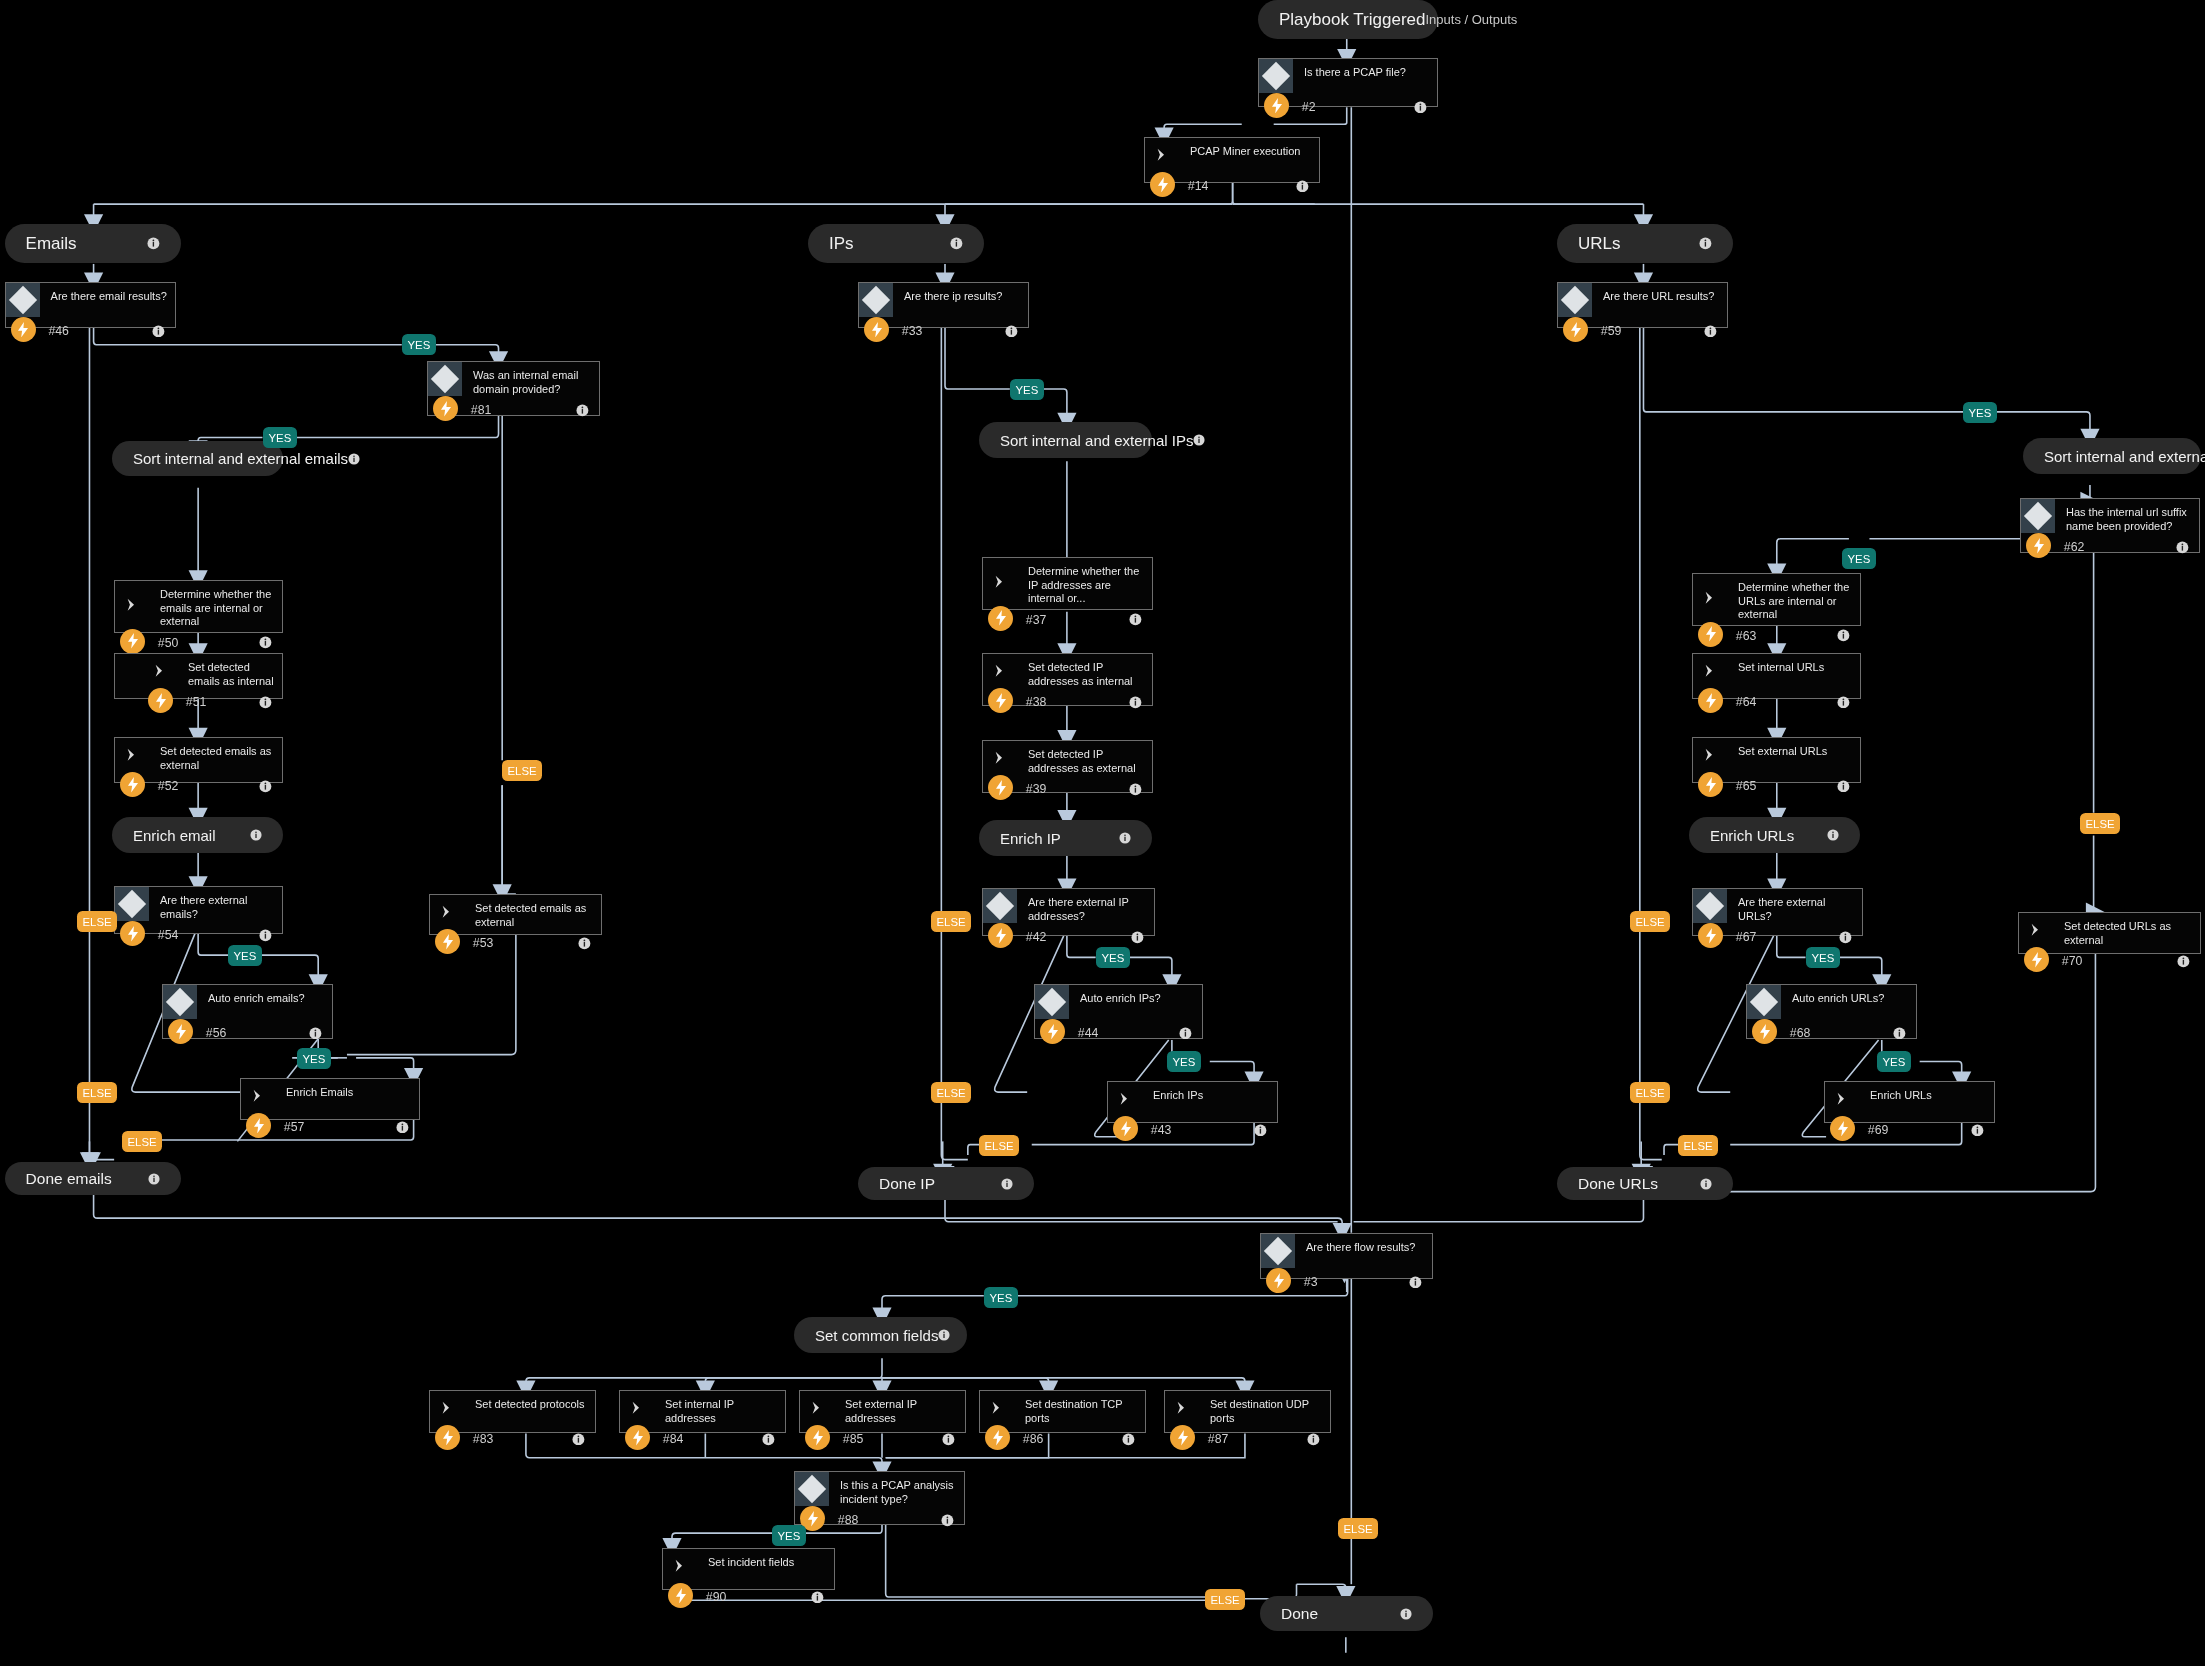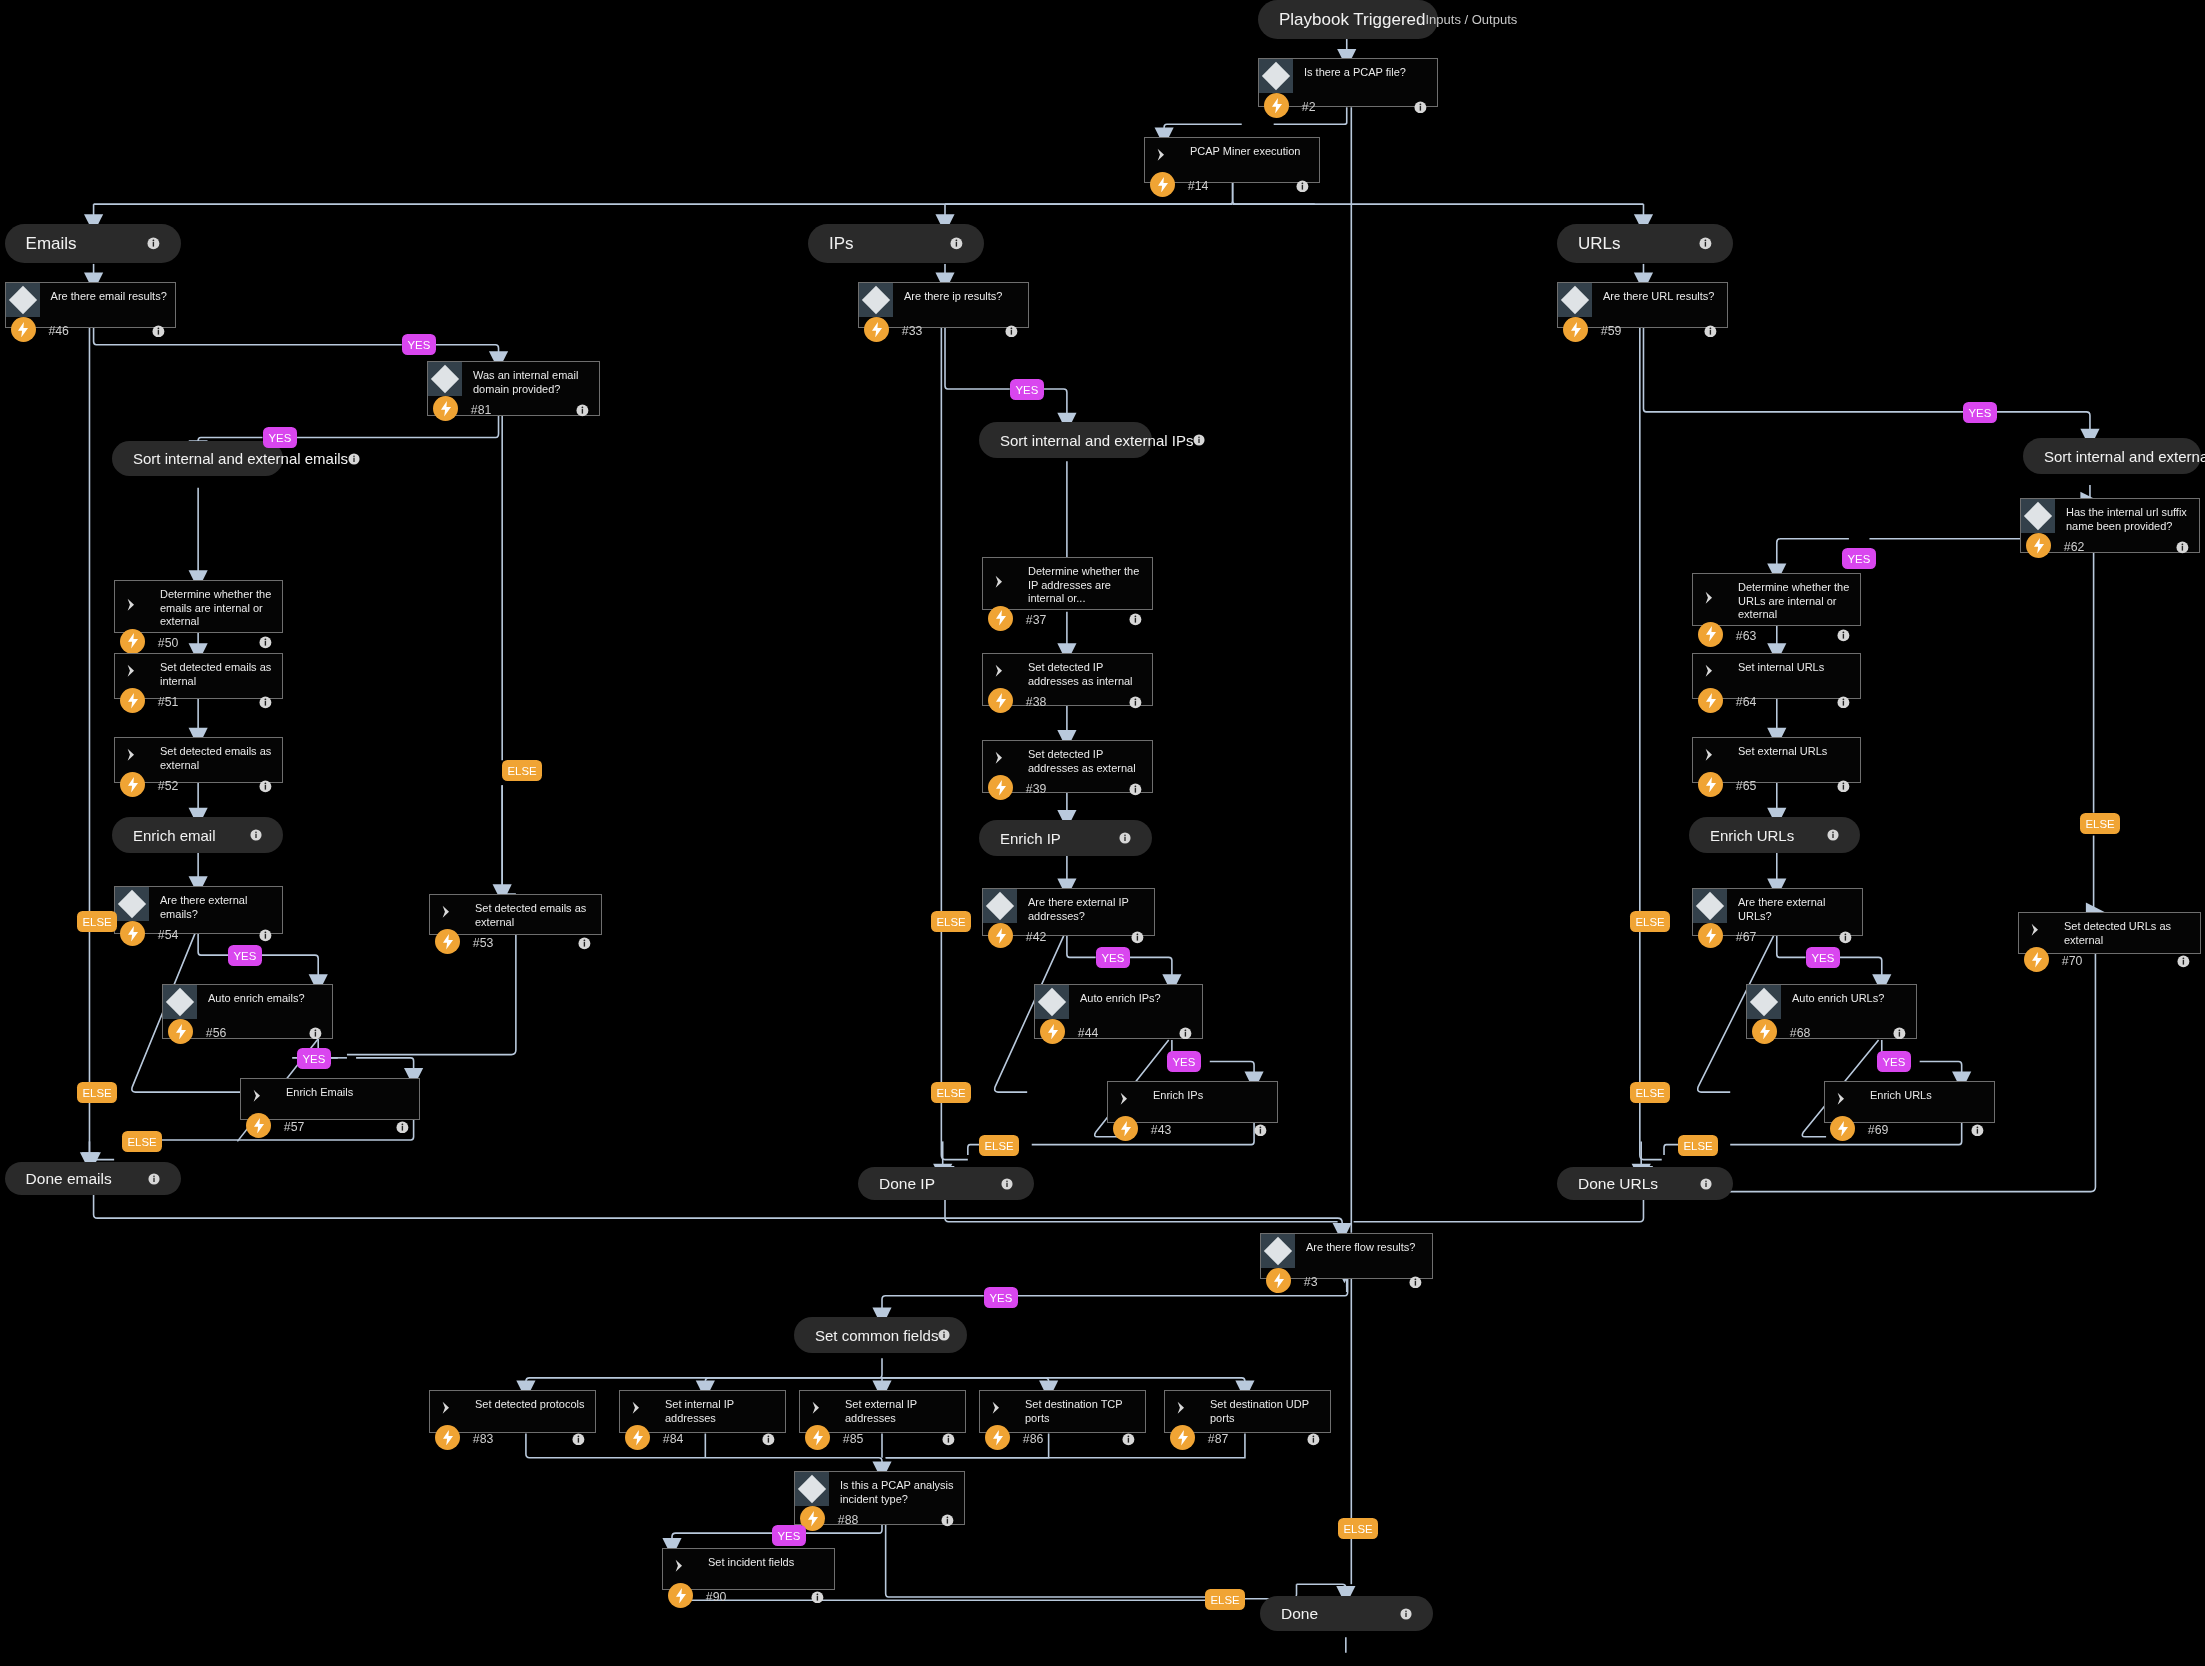--- a/index.html
+++ b/index.html
@@ -69,21 +69,21 @@
     position:absolute;
     display:flex;align-items:center;justify-content:center;
     border-radius:5.5px;
     font-size:11.4px;
     color:#ffffff;
     z-index:7;
     height:21px;
     padding:0 5.5px;
     box-sizing:border-box;
   }
-  .badge.yes{background:#d946ef;}
+  .badge.yes{background:#0f766e;}
   .badge.els{background:#f0a434;}
 </style>
 </head>
 <body>
 
 <div id="canvas">
 
   <svg class="wires" viewBox="0 0 4830 3649">
     <defs>
       <marker id="ar" markerWidth="14" markerHeight="14" refX="7" refY="7" orient="auto">
@@ -380,21 +380,21 @@
       <span class="info">
           <svg class="infoi" width="12.8" height="12.8" viewBox="0 0 28 28">
             <circle cx="14" cy="14" r="13" fill="#d7d7d7"></circle>
             <rect x="12.5" y="11" width="3" height="10" fill="#222"></rect>
             <circle cx="14" cy="7.5" r="1.9" fill="#222"></circle>
           </svg>
         </span>
     </div>
   </div>
 
-  <div class="card" style="left:114px;top:653px;width:169px;height:46px;">
+  <div class="card" style="left:114px;top:653px;width:169px;height:46px;padding-left:28px;">
     <div class="row1">
         <div class="glyphbox">
           <svg class="chev" width="15.5" height="15.5" viewBox="0 0 34 34">
             <path d="M8 4 L22 17 L8 30 L13 17 Z" fill="#d9d9d9"></path>
           </svg>
         </div>
       <div class="title">Set detected emails as internal</div>
       </div>
     <div class="row2">
       <div class="bolt">

